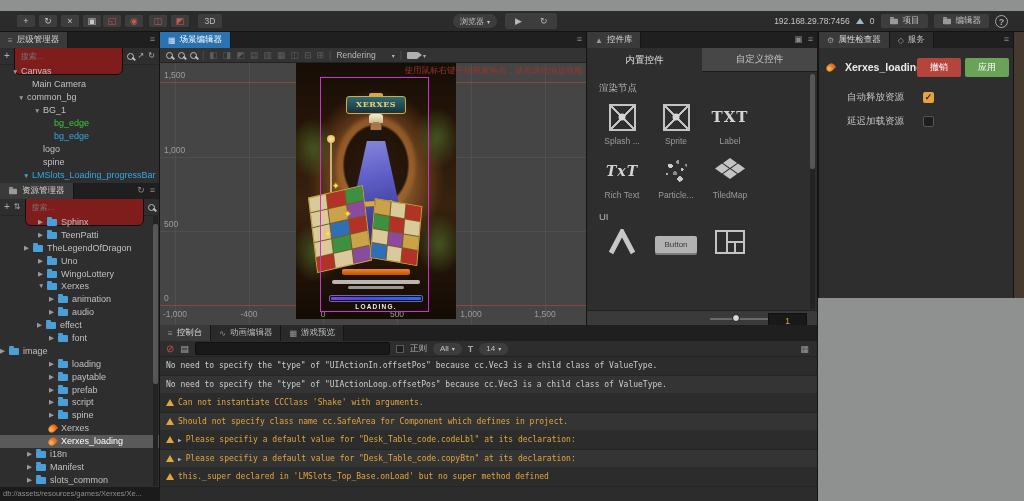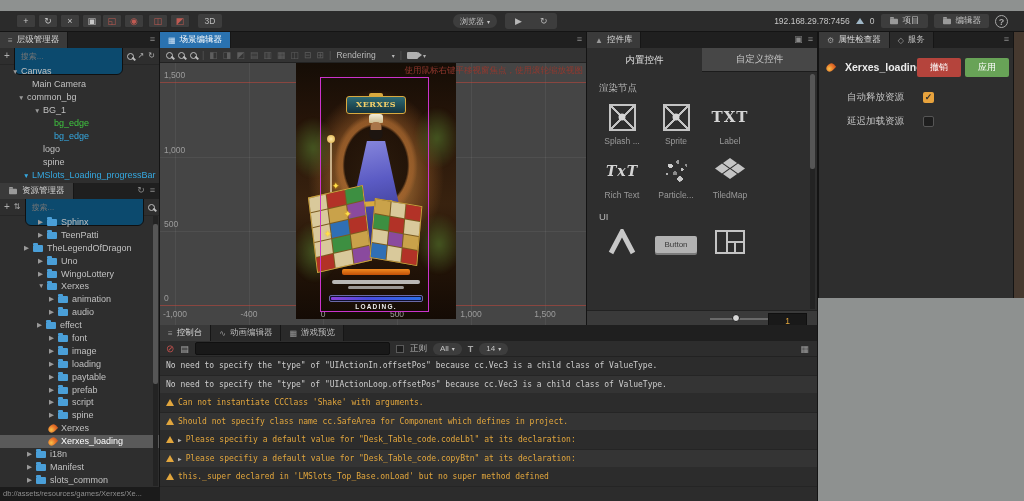--- a/index.html
+++ b/index.html
@@ -30,21 +30,21 @@
   
   .panel{position:absolute;background:#2e2e2e;border-right:1px solid #141414;box-sizing:border-box;overflow:hidden;}
   .ptabs{height:16px;background:#1f1f1f;display:flex;align-items:center;position:relative;}
   .ptab{height:16px;display:flex;align-items:center;gap:4px;padding:0 8px;font-size:8.5px;color:#bdbdbd;background:#2a2a2a;border-right:1px solid #161616;}
   .ptab.active{background:#3a3a3a;color:#d8d8d8;}
   .ptab.scene-active{background:#2a72b0;color:#fff;}
   .ptab .ticon{font-size:8px;color:#9a9a9a;}
   .phandle{position:absolute;right:4px;top:2px;color:#8a8a8a;font-size:9px;display:flex;gap:5px;}
   .searchrow{height:17px;background:#2e2e2e;display:flex;align-items:center;padding:0 4px;gap:4px;border-bottom:1px solid #262626;box-sizing:border-box;}
   .sicon{color:#b0b0b0;font-size:10px;line-height:10px;}
-  .searchrow input{flex:1;height:11px;background:#0c4a6e;border:1px solid #101010;border-radius:6px;color:#9a9a9a;font-size:8px;padding:12px 6px;outline:none;min-width:0;font-family:"Liberation Sans",sans-serif;}
+  .searchrow input{flex:1;height:11px;background:#7f1d1d;border:1px solid #101010;border-radius:6px;color:#9a9a9a;font-size:8px;padding:12px 6px;outline:none;min-width:0;font-family:"Liberation Sans",sans-serif;}
   .mag{width:7px;height:7px;border:1.5px solid #bdbdbd;border-radius:50%;position:relative;display:inline-block;box-sizing:border-box;flex:none;}
   .mag::after{content:"";position:absolute;width:4px;height:1.5px;background:#bdbdbd;right:-3px;bottom:-1px;transform:rotate(45deg);}
   
   .tree{font-size:9px;color:#c0c0c0;}
   .trow{display:flex;align-items:center;height:13px;line-height:13px;white-space:nowrap;}
   .trow .arr{width:9px;font-size:6.5px;color:#9a9a9a;flex:none;}
   .trow.selected{background:#5a5a5a;}
   .trow.selected .lbl{color:#fff;}
   .atree .trow{height:12.9px;line-height:12.9px;}
   .fire{width:7px;height:9px;background:radial-gradient(circle at 50% 70%,#f6c14a 0%,#e8762a 55%,#c8531d 100%);border-radius:50% 0 50% 50%;transform:rotate(45deg);display:inline-block;margin-right:5px;flex:none;}
@@ -327,21 +327,21 @@
         <div class="trow" style="padding-left: 37px;">
           <span class="arr">▶</span>
           <span class="folder"></span>
           <span class="lbl">effect</span>
         </div>
         <div class="trow" style="padding-left: 49px;">
           <span class="arr">▶</span>
           <span class="folder"></span>
           <span class="lbl">font</span>
         </div>
-        <div class="trow" style="padding-left: 49px;">
+        <div class="trow" style="">
           <span class="arr">▶</span>
           <span class="folder"></span>
           <span class="lbl">image</span>
         </div>
         <div class="trow" style="padding-left: 49px;">
           <span class="arr">▶</span>
           <span class="folder"></span>
           <span class="lbl">loading</span>
         </div>
         <div class="trow" style="padding-left: 49px;">

